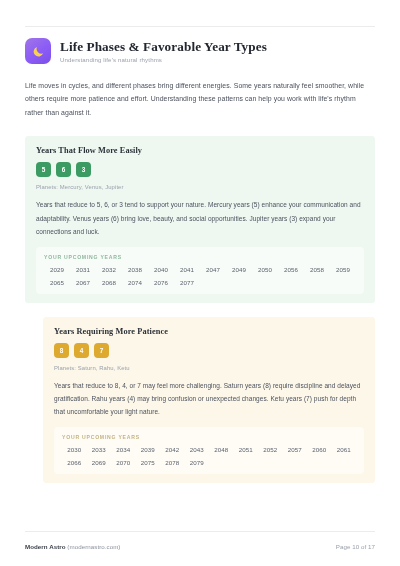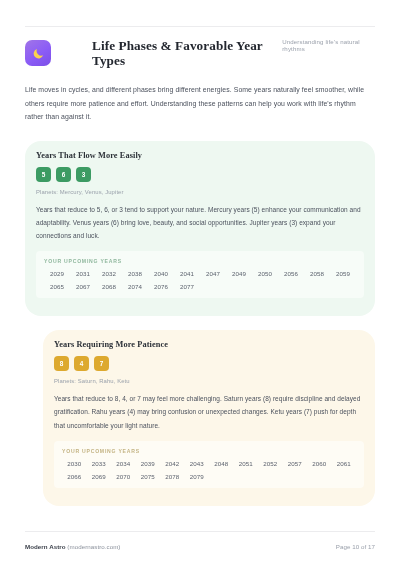--- a/index.html
+++ b/index.html
@@ -49,21 +49,21 @@
     border-radius: 7px;
     background: linear-gradient(145deg, #a175e8 0%, #8b5cf6 55%, #7c4fe8 100%);
     display: flex;
     align-items: center;
     justify-content: center;
     flex: 0 0 auto;
   }
 
   .header-icon svg { display: block; }
 
-  .header-text { display: flex; flex-direction: row; gap: 2px; margin-left: 32px; }
+  .header-text { display: flex; flex-direction: column; gap: 2px; }
 
   .header-title {
     font-family: "Liberation Serif", serif;
     font-size: 13.2px;
     font-weight: 700;
     color: #23272f;
     letter-spacing: .1px;
     line-height: 1.15;
   }
 
@@ -79,22 +79,22 @@
     margin-top: 15px;
     font-size: 6.9px;
     line-height: 1.95;
     color: #4a505c;
     letter-spacing: .07px;
     flex: 0 0 auto;
   }
 
   
   .card {
-    border-radius: 16px;
-    padding: 10px 11px 18px 11px;
+    border-radius: 3px;
+    padding: 10px 11px 9px 11px;
     flex: 0 0 auto;
   }
 
   .card.green {
     background: #eef8f1;
     margin-top: 17px;
   }
 
   .card.amber {
     background: #fdf7e9;

